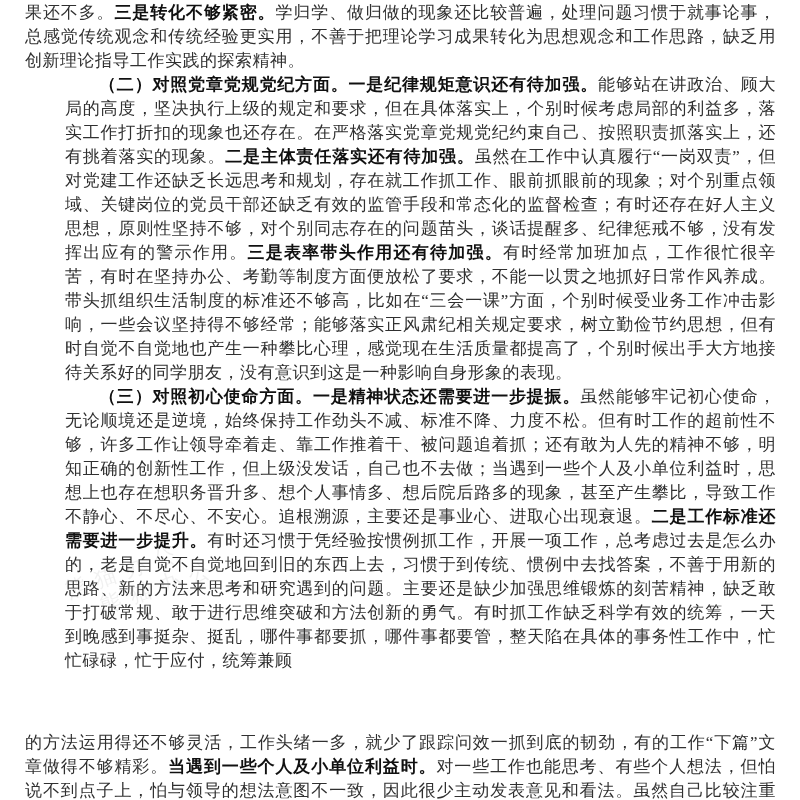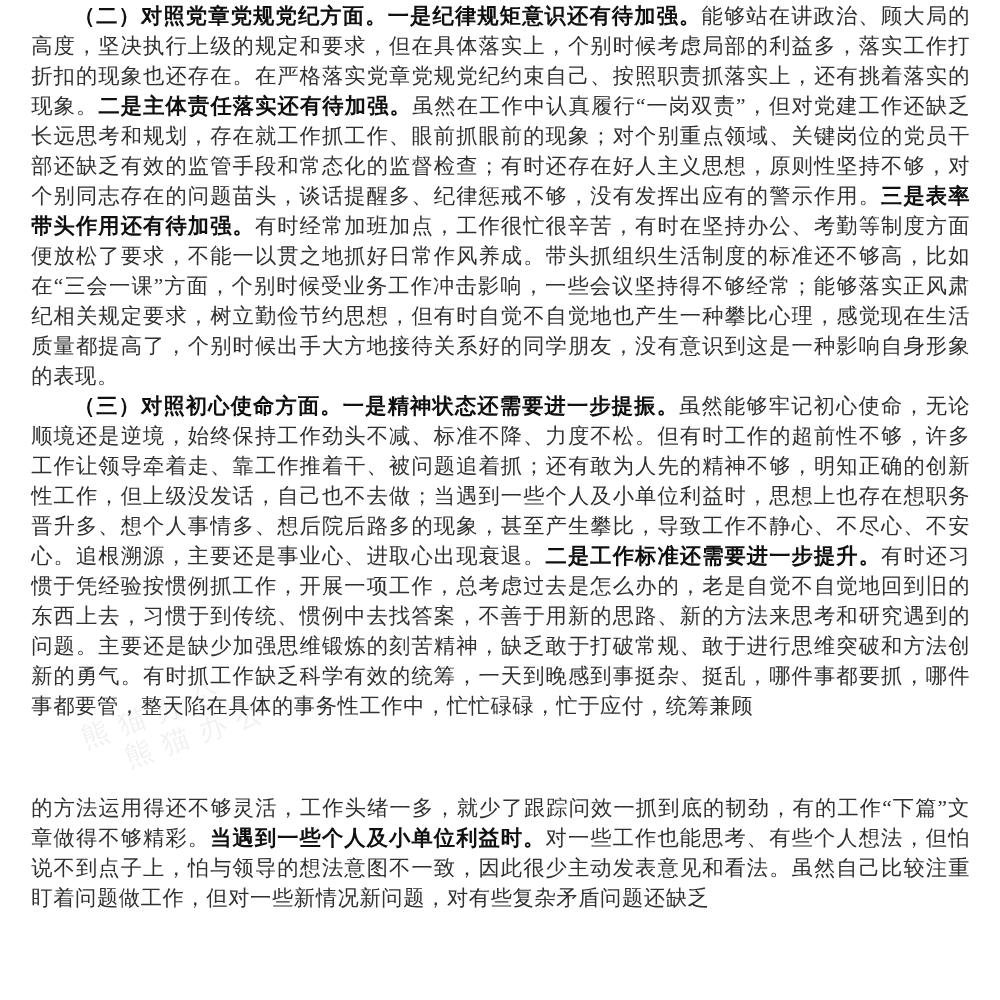--- a/index.html
+++ b/index.html
@@ -18,21 +18,21 @@
     letter-spacing:0.5px;
     color:#303030;
     background:#ffffff;
   }
   p.para {
     text-align:justify;
     text-justify:inter-ideograph;
     word-break:break-all;
     margin:0;
   }
-  p.para.indent { text-indent:2em; }
+  p.para.indent { text-indent:2em;margin-left:40px; }
   b {
     font-weight:bold;
     color:#101010;
   }
   .page-gap { height:58px; }
   .watermark {
     position:absolute;
     left:62px; top:580px;
     transform:rotate(-19deg);
     transform-origin:left top;
@@ -44,20 +44,21 @@
     white-space:nowrap;
   }
   .watermark .wm-line { display:block; }
   .watermark .wm-line:last-child { margin-left:28px; margin-top:2px; }
 </style>
 </head>
 <body>
 
 <div class="doc">
 
+  <p class="para"><span>果还不多。</span><b>三是转化不够紧密。</b><span>学归学、做归做的现象还比较普遍，处理问题习惯于就事论事，总感觉传统观念和传统经验更实用，不善于把理论学习成果转化为思想观念和工作思路，缺乏用创新理论指导工作实践的探索精神。</span></p>
 
   <p class="para indent"><b>（二）对照党章党规党纪方面。一是纪律规矩意识还有待加强。</b><span>能够站在讲政治、顾大局的高度，坚决执行上级的规定和要求，但在具体落实上，个别时候考虑局部的利益多，落实工作打折扣的现象也还存在。在严格落实党章党规党纪约束自己、按照职责抓落实上，还有挑着落实的现象。</span><b>二是主体责任落实还有待加强。</b><span>虽然在工作中认真履行“一岗双责”，但对党建工作还缺乏长远思考和规划，存在就工作抓工作、眼前抓眼前的现象；对个别重点领域、关键岗位的党员干部还缺乏有效的监管手段和常态化的监督检查；有时还存在好人主义思想，原则性坚持不够，对个别同志存在的问题苗头，谈话提醒多、纪律惩戒不够，没有发挥出应有的警示作用。</span><b>三是表率带头作用还有待加强。</b><span>有时经常加班加点，工作很忙很辛苦，有时在坚持办公、考勤等制度方面便放松了要求，不能一以贯之地抓好日常作风养成。带头抓组织生活制度的标准还不够高，比如在“三会一课”方面，个别时候受业务工作冲击影响，一些会议坚持得不够经常；能够落实正风肃纪相关规定要求，树立勤俭节约思想，但有时自觉不自觉地也产生一种攀比心理，感觉现在生活质量都提高了，个别时候出手大方地接待关系好的同学朋友，没有意识到这是一种影响自身形象的表现。</span></p>
 
   <p class="para indent"><b>（三）对照初心使命方面。一是精神状态还需要进一步提振。</b><span>虽然能够牢记初心使命，无论顺境还是逆境，始终保持工作劲头不减、标准不降、力度不松。但有时工作的超前性不够，许多工作让领导牵着走、靠工作推着干、被问题追着抓；还有敢为人先的精神不够，明知正确的创新性工作，但上级没发话，自己也不去做；当遇到一些个人及小单位利益时，思想上也存在想职务晋升多、想个人事情多、想后院后路多的现象，甚至产生攀比，导致工作不静心、不尽心、不安心。追根溯源，主要还是事业心、进取心出现衰退。</span><b>二是工作标准还需要进一步提升。</b><span>有时还习惯于凭经验按惯例抓工作，开展一项工作，总考虑过去是怎么办的，老是自觉不自觉地回到旧的东西上去，习惯于到传统、惯例中去找答案，不善于用新的思路、新的方法来思考和研究遇到的问题。主要还是缺少加强思维锻炼的刻苦精神，缺乏敢于打破常规、敢于进行思维突破和方法创新的勇气。有时抓工作缺乏科学有效的统筹，一天到晚感到事挺杂、挺乱，哪件事都要抓，哪件事都要管，整天陷在具体的事务性工作中，忙忙碌碌，忙于应付，统筹兼顾</span></p>
 
   <div class="page-gap"></div>
 
   <p class="para"><span>的方法运用得还不够灵活，工作头绪一多，就少了跟踪问效一抓到底的韧劲，有的工作“下篇”文章做得不够精彩。</span><b>当遇到一些个人及小单位利益时。</b><span>对一些工作也能思考、有些个人想法，但怕说不到点子上，怕与领导的想法意图不一致，因此很少主动发表意见和看法。虽然自己比较注重盯着问题做工作，但对一些新情况新问题，对有些复杂矛盾问题还缺乏</span></p>
 
   <div class="watermark">

